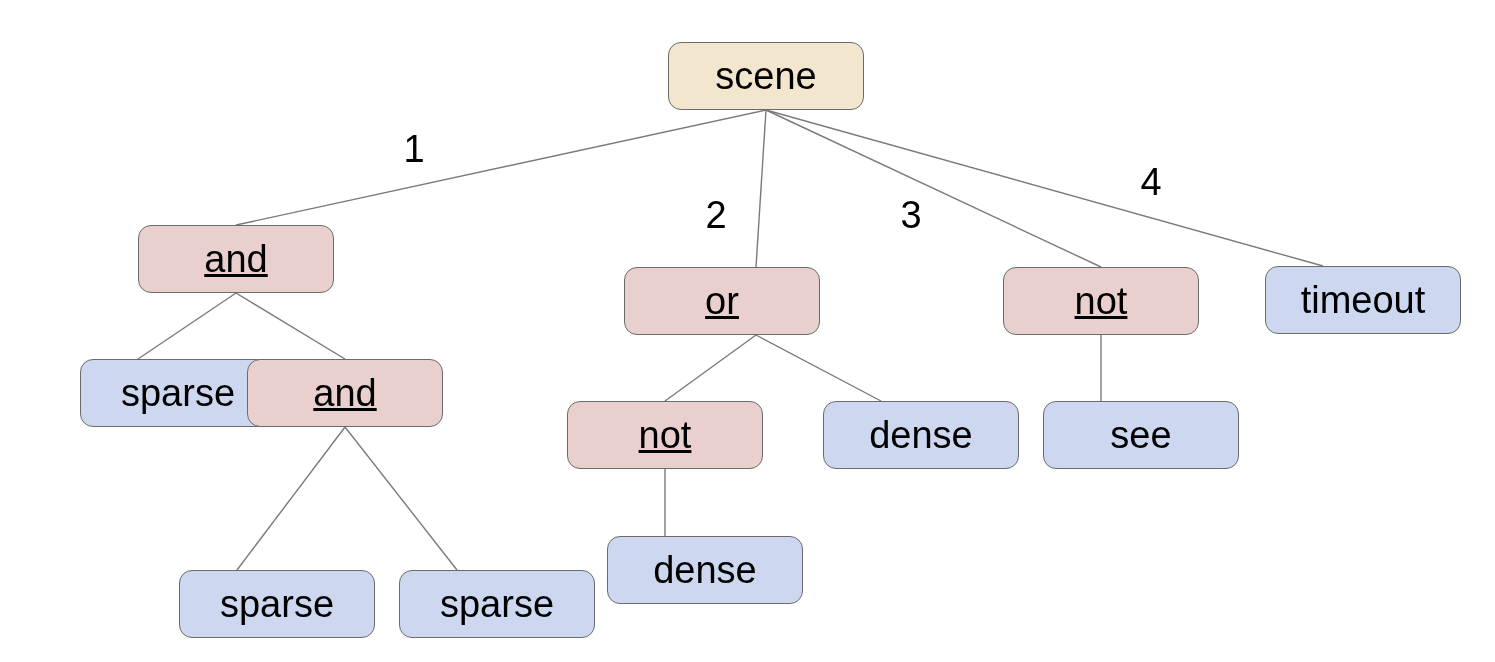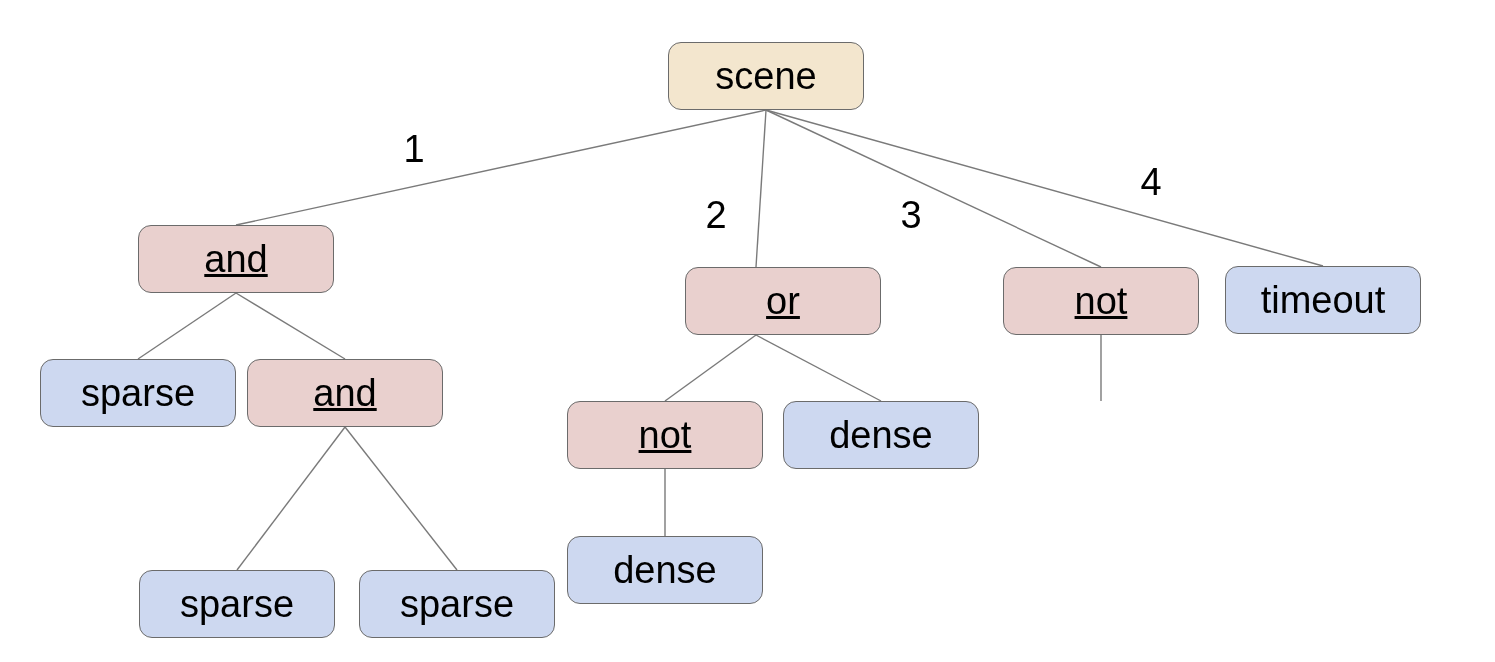--- a/index.html
+++ b/index.html
@@ -36,21 +36,21 @@
     display: flex;
     align-items: center;
     justify-content: center;
     font-size: 38px;
     color: var(--text, #000000);
     line-height: 1;
     white-space: nowrap;
   }
   .node.root { background: var(--root-fill, #f3e6ce); }
   .node.op   { background: var(--operator-fill, #e9d0ce); text-decoration: underline; }
-  .node.leaf { background: var(--leaf-fill, #cdd8f0); }
+  .node.leaf { background: var(--leaf-fill, #cdd8f0); margin-left: 40px; }
 </style>
 </head>
 <body>
 
 <div class="canvas" style="--background: #ffffff; --border: #6b6b6b; --edge: #7a7a7a; --text: #000000; --root-fill: #f3e6ce; --operator-fill: #e9d0ce; --leaf-fill: #cdd8f0;">
 
   <svg class="edge-layer" viewBox="0 0 1495 662">
     <line x1="766" y1="110" x2="236" y2="225"></line>
     <line x1="766" y1="110" x2="756" y2="267"></line>
     <line x1="766" y1="110" x2="1101" y2="267"></line>
@@ -70,21 +70,21 @@
     <text class="edge-label" x="1151" y="195">4</text>
   </svg>
 
   <div class="node root" style="left:668px;  top:42px;">
       <span>scene</span>
     </div>
 
   <div class="node op" style="left:138px;  top:225px;">
       <span>and</span>
     </div>
-  <div class="node op" style="left:685px;  top:267px;">
+  <div class="node op" style="left:624px;  top:267px;">
       <span>or</span>
     </div>
   <div class="node op" style="left:1003px; top:267px;">
       <span>not</span>
     </div>
   <div class="node leaf" style="left:1225px; top:266px;">
       <span>timeout</span>
     </div>
 
   <div class="node leaf" style="left:40px;   top:359px;">
@@ -92,20 +92,23 @@
     </div>
   <div class="node op" style="left:247px;  top:359px;">
       <span>and</span>
     </div>
   <div class="node op" style="left:567px;  top:401px;">
       <span>not</span>
     </div>
   <div class="node leaf" style="left:783px;  top:401px;">
       <span>dense</span>
     </div>
+  <div class="node leaf" style="left:1003px; top:401px;">
+      <span>see</span>
+    </div>
 
   <div class="node leaf" style="left:139px;  top:570px;">
       <span>sparse</span>
     </div>
   <div class="node leaf" style="left:359px;  top:570px;">
       <span>sparse</span>
     </div>
   <div class="node leaf" style="left:567px;  top:536px;">
       <span>dense</span>
     </div>

